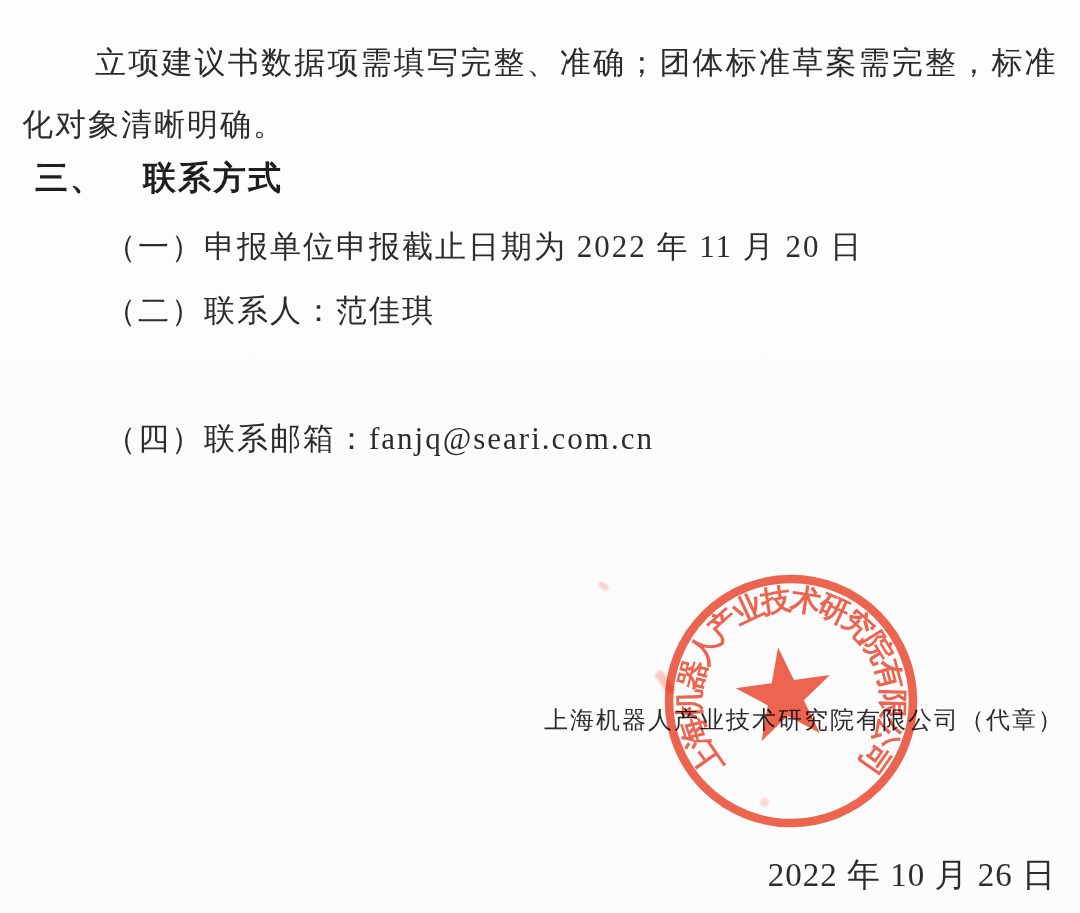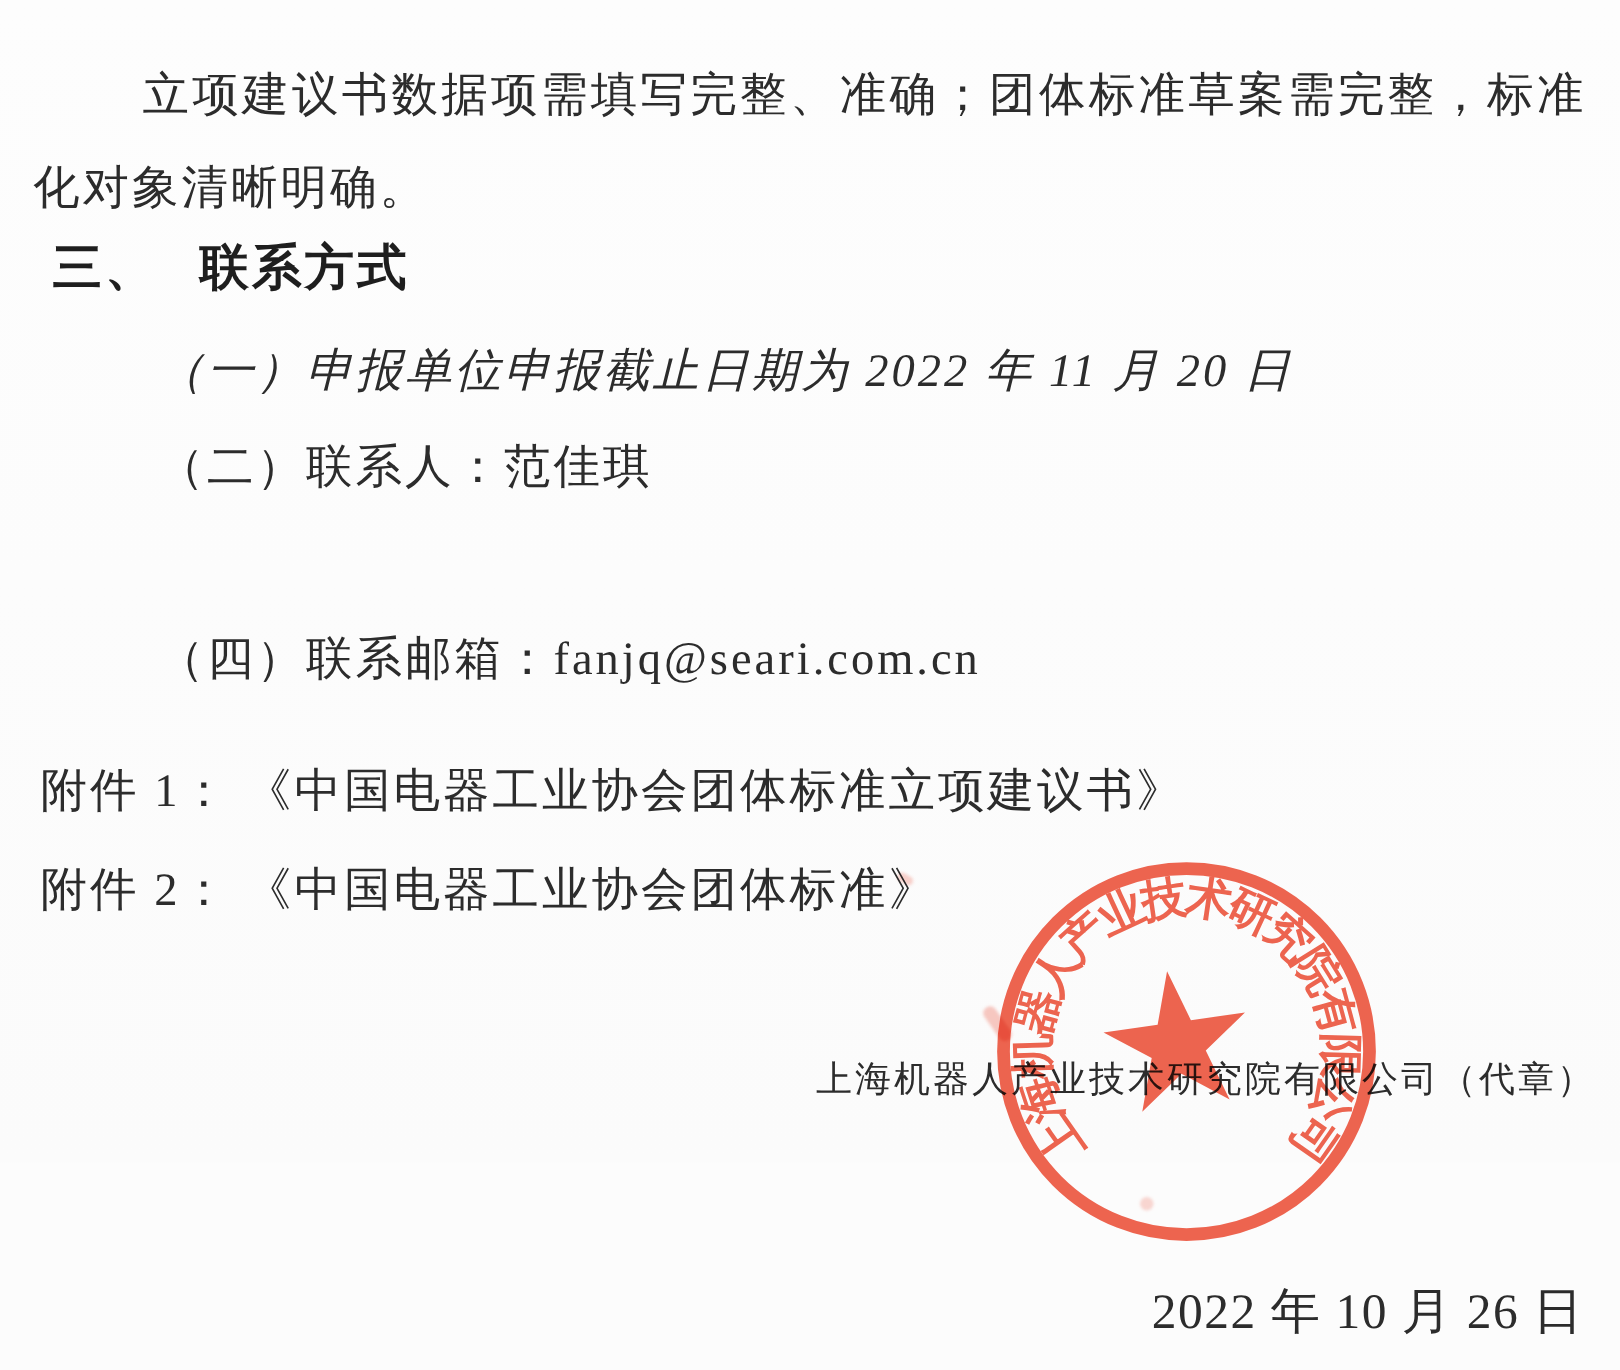--- a/index.html
+++ b/index.html
@@ -28,22 +28,22 @@
   .para1 { left: 95px; top: 44px; letter-spacing: 2.2px; }
   .para2 { left: 22px; top: 106px; }
   .heading {
     left: 35px; top: 158px;
     font-family: "Liberation Sans", "DejaVu Sans", sans-serif;
     font-weight: bold;
     font-size: 33px;
     color: #1e1e1e;
     letter-spacing: 2px;
   }
-  .heading .h-title { margin-left: 28px; }
-  .contact-0 { left: 105px; top: 228px; font-style: italic; }
+  .heading .h-title { margin-left: 38px; }
+  .contact-0 { left: 105px; top: 228px; }
   .contact-1 { left: 105px; top: 292px; }
   .contact-2 { left: 105px; top: 356px; }
   .contact-3 { left: 105px; top: 420px; }
   .attach-0 { left: 27px; top: 508px; }
   .attach-1 { left: 27px; top: 574px; }
   .attach-title { margin-left: 10px; }
   .signature { right: 16px; top: 706px; font-size: 24px; }
   .docdate { right: 24px; top: 830px; font-size: 33px; letter-spacing: 1px; margin-top: 26px; }
 
   #seal {
@@ -99,26 +99,20 @@
   <div class="line contact-0">
     <span>（一）</span><span>申报单位申报截止日期为 2022 年 11 月 20 日</span>
   </div>
   <div class="line contact-1">
     <span>（二）</span><span>联系人：范佳琪</span>
   </div>
   <div class="line contact-3">
     <span>（四）</span><span>联系邮箱：fanjq@seari.com.cn</span>
   </div>
 
-  <div class="line attach-0">
-    <span>附件 1：</span><span class="attach-title">《中国电器工业协会团体标准立项建议书》</span>
-  </div>
-  <div class="line attach-1">
-    <span>附件 2：</span><span class="attach-title">《中国电器工业协会团体标准》</span>
-  </div>
 
   <div class="line signature">上海机器人产业技术研究院有限公司（代章）</div>
   <div class="line docdate">2022 年 10 月 26 日</div>
 
   <svg id="seal" viewBox="-135 -135 270 270" aria-hidden="true">
     <circle id="seal-ring" r="122" fill="none" stroke-width="8.5" stroke="#ee4f38"></circle>
     <polygon id="seal-star" transform="translate(-6,-4) rotate(-8)" points="0,-50 11.2,-15.5 47.6,-15.5 18.2,5.9 29.4,40.5 0,19.1 -29.4,40.5 -18.2,5.9 -47.6,-15.5 -11.2,-15.5" fill="#ee4f38"></polygon>
     <g id="seal-arc-text">
         <text transform="translate(-83.6 58.5) rotate(-125.0)" text-anchor="middle" dominant-baseline="central" fill="#ee4f38" font-size="30">上</text>
         <text transform="translate(-96.8 32.1) rotate(-108.3)" text-anchor="middle" dominant-baseline="central" fill="#ee4f38" font-size="30">海</text>

